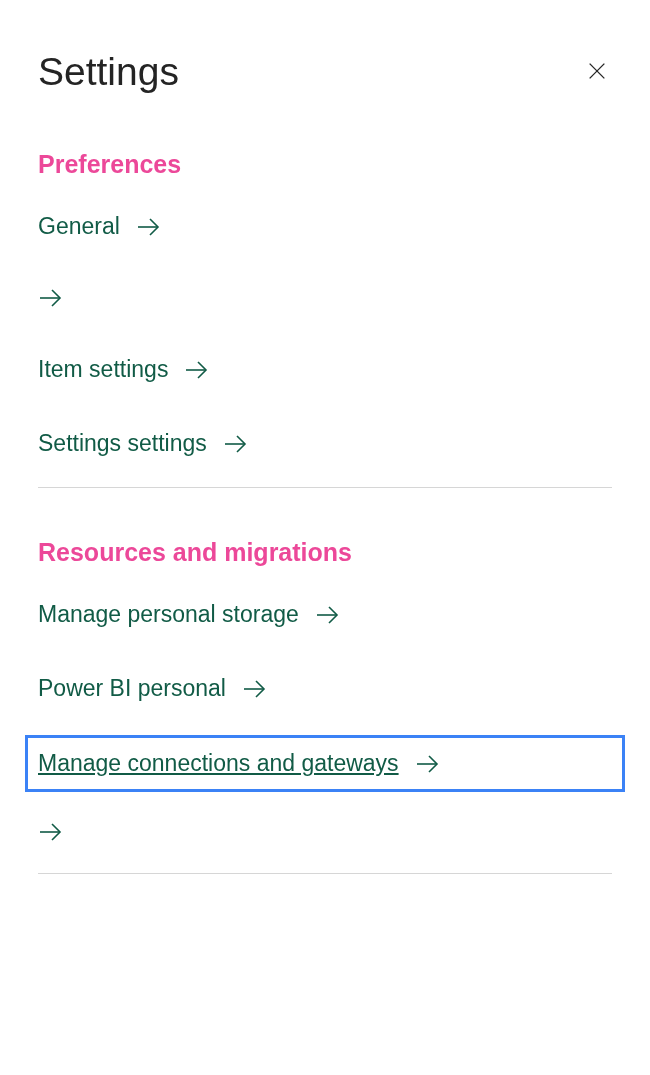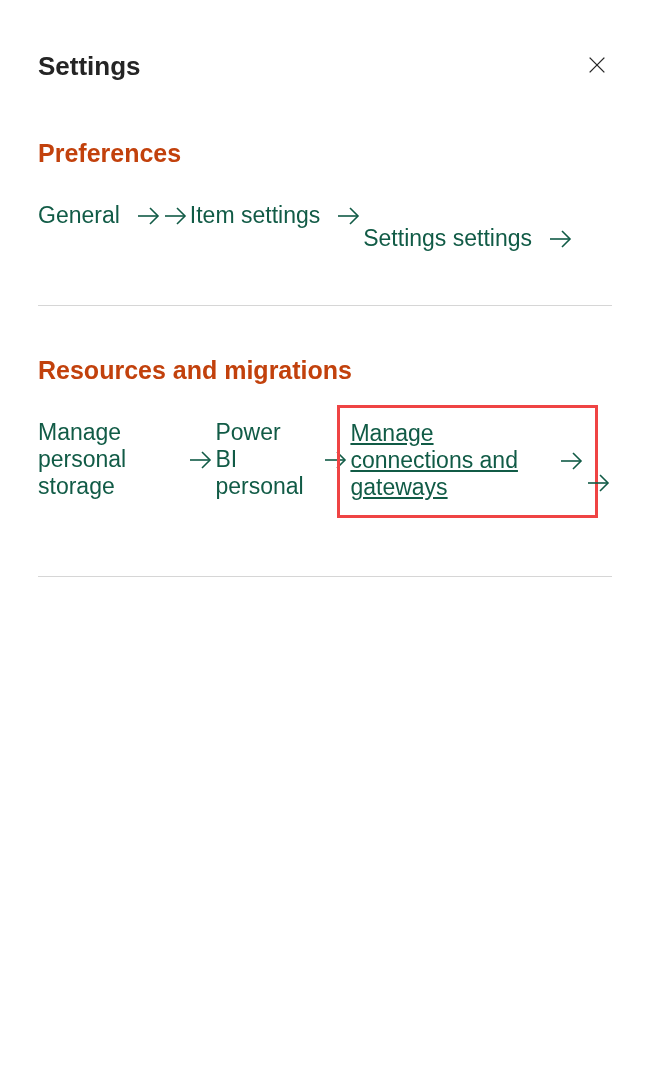--- a/index.html
+++ b/index.html
@@ -15,47 +15,47 @@
       padding: 50px 38px 38px 38px;
       color: #252525;
     }
     .header-row {
       display: flex;
       justify-content: space-between;
       align-items: center;
       margin-bottom: 56px;
     }
     .panel-title {
-      font-size: 26px;
-      font-weight: 700;
+      font-size: 39px;
+      font-weight: 400;
       color: #242424;
       text-align: right;
     }
     .close-btn {
       background: none;
       border: none;
       cursor: pointer;
       padding: 4px;
       display: flex;
       align-items: center;
       justify-content: center;
     }
     .close-btn svg {
       width: 22px;
       height: 22px;
     }
     .section-title {
       font-size: 25px;
       font-weight: 700;
-      color: #c2410c;
+      color: #ec4899;
       margin-bottom: 34px;
     }
     .links-group {
       display: flex;
-      flex-direction: row;
+      flex-direction: column;
       gap: 1px;
     }
     .link-item {
       display: flex;
       align-items: center;
       gap: 16px;
       font-size: 23px;
       color: #115b46;
       text-decoration: none;
       cursor: pointer;
@@ -78,21 +78,21 @@
       width: 26px;
       height: 22px;
     }
     .divider {
       border: none;
       border-top: 1px solid #d6d6d6;
       margin-top: 30px;
       margin-bottom: 50px;
     }
     .highlighted {
-      border: 3px solid #ef4444;
+      border: 3px solid #3b82f6;
       padding: 12px 10px 12px 10px;
       margin-left: -13px;
       margin-right: -13px;
       margin-bottom: 28px;
       margin-top: -14px;
     }
     .highlighted .link-item {
       margin-bottom: 0;
     }
   </style>

